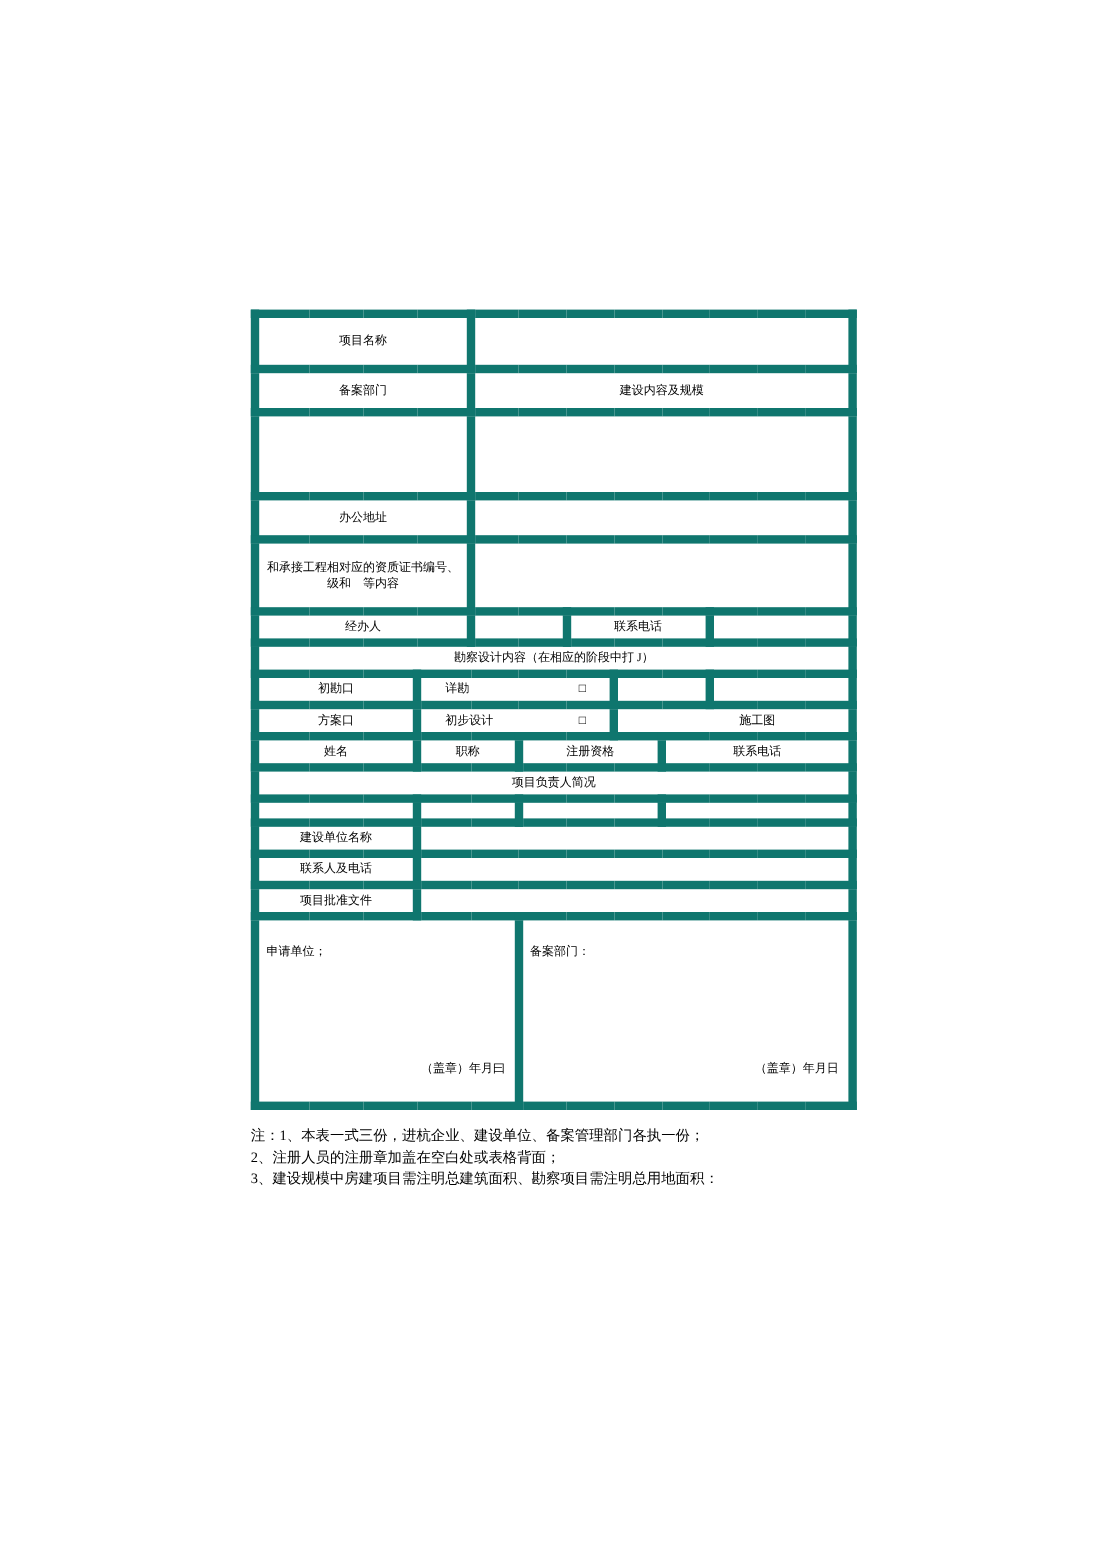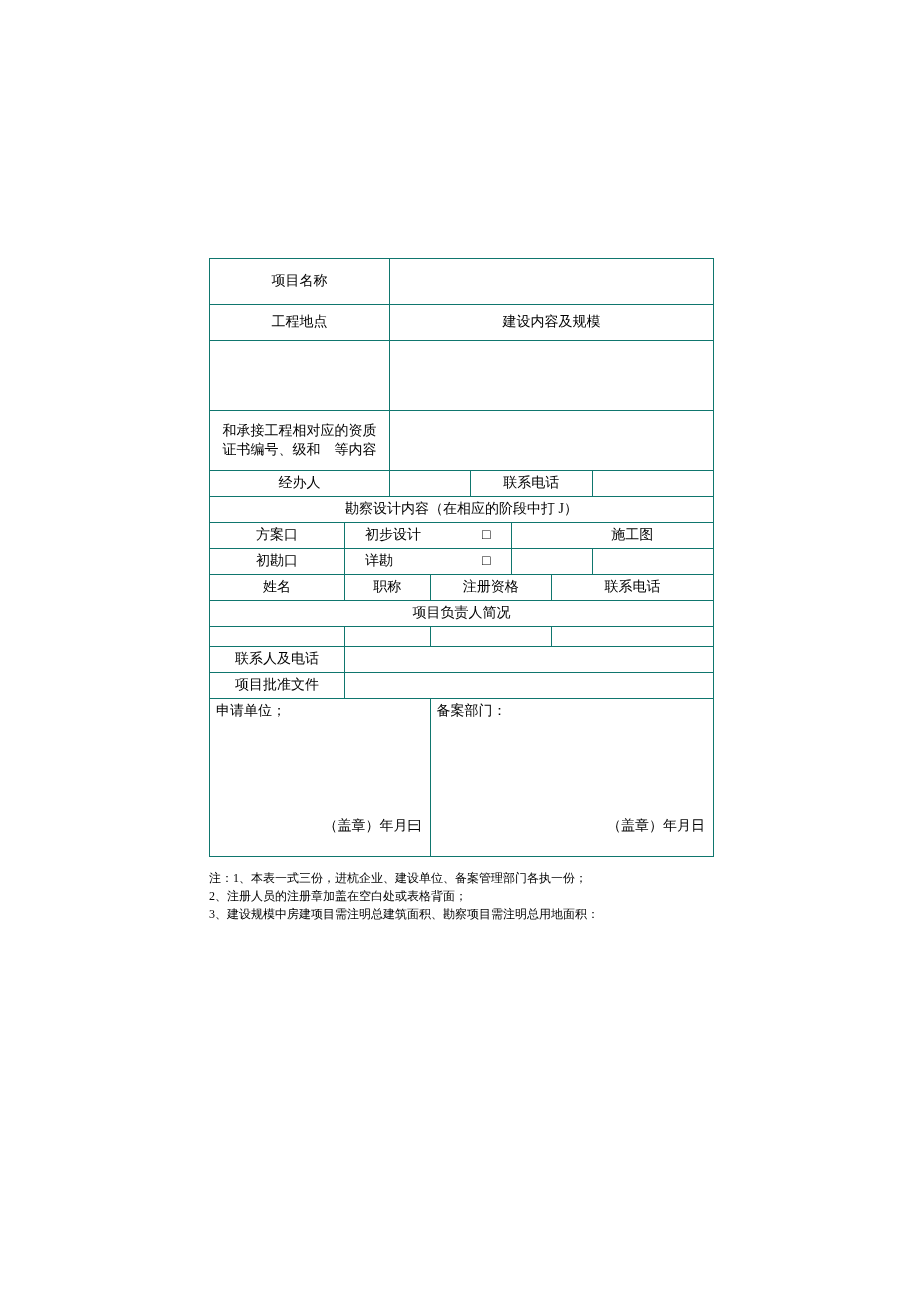--- a/index.html
+++ b/index.html
@@ -16,24 +16,24 @@
       padding-top: 258px;
       box-sizing: border-box;
     }
     table.form {
       border-collapse: collapse;
       margin-left: 209px;
       width: 505px;
       table-layout: fixed;
     }
     table.form td {
-      border: 1px solid #0f766e;
+      border: 7px solid #0f766e;
       padding: 0;
       vertical-align: middle;
-      font-size: 14px;
+      font-size: 10px;
       line-height: 1.3;
       box-sizing: border-box;
     }
     .center { text-align: center; }
     .left { text-align: center; padding-left: 4px; }
     .notes {
       margin-left: 209px;
       margin-top: 12px;
       width: 505px;
       font-size: 12px;
@@ -59,21 +59,21 @@
       padding: 4px 6px !important;
     }
     .sig-cell {
       position: relative;
       height: 158px;
       vertical-align: top !important;
       padding: 4px 6px !important;
     }
     .sig-top {
       position: absolute;
-      top: 3px;
+      top: 20px;
       left: 6px;
     }
     .sig-bottom {
       position: absolute;
       bottom: 21px;
       right: 8px;
     }
     .checkbox-mark {
       display: inline-block;
     }
@@ -93,88 +93,96 @@
 
   <table class="form">
 
     <tbody>
         <tr class="tall-row">
       <td class="center col-label" colspan="4">项目名称</td>
       <td colspan="8"></td>
     </tr>
 
     <tr class="mid-row">
-      <td class="center col-label" colspan="4">工程地点</td>
+      <td class="center col-label" colspan="4">备案部门</td>
       <td class="center" colspan="8">建设内容及规模</td>
     </tr>
 
     <tr class="big-row">
       <td colspan="4"></td>
       <td colspan="8"></td>
     </tr>
 
 
+    <tr class="mid-row">
+      <td class="center col-label" colspan="4">办公地址</td>
+      <td colspan="8"></td>
+    </tr>
 
     <tr>
       <td class="left col-label multi-line" colspan="4" style="height:60px;">和承接工程相对应的资质证书编号、级和　等内容</td>
       <td colspan="8"></td>
     </tr>
 
     <tr class="short-row">
       <td class="center" colspan="4">经办人</td>
       <td colspan="2"></td>
       <td class="center" colspan="3">联系电话</td>
       <td colspan="3"></td>
     </tr>
 
     <tr class="short-row">
       <td class="center" colspan="12">勘察设计内容（在相应的阶段中打 J）</td>
+    </tr>
+
+    <tr class="short-row">
+      <td class="left" colspan="3">初勘口</td>
+      <td colspan="4">
+        <div class="space-between">
+          <span>详勘</span>
+          <span class="checkbox-mark">□</span>
+        </div>
+      </td>
+      <td colspan="2"></td>
+      <td colspan="3"></td>
     </tr>
 
     <tr class="short-row">
       <td class="left" colspan="3">方案口</td>
       <td colspan="4">
         <div class="space-between">
           <span>初步设计</span>
           <span class="checkbox-mark">□</span>
         </div>
       </td>
       <td class="left" colspan="5" style="padding-left:40px;">施工图</td>
     </tr>
 
     <tr class="short-row">
-      <td class="left" colspan="3">初勘口</td>
-      <td colspan="4">
-        <div class="space-between">
-          <span>详勘</span>
-          <span class="checkbox-mark">□</span>
-        </div>
-      </td>
-      <td colspan="2"></td>
-      <td colspan="3"></td>
-    </tr>
-
-    <tr class="short-row">
       <td class="center" colspan="3">姓名</td>
       <td class="center" colspan="2">职称</td>
       <td class="center" colspan="3">注册资格</td>
       <td class="center" colspan="4">联系电话</td>
     </tr>
 
     <tr class="short-row">
       <td class="center" colspan="12">项目负责人简况</td>
     </tr>
 
     <tr style="height:20px;">
       <td colspan="3"></td>
       <td colspan="2"></td>
       <td colspan="3"></td>
       <td colspan="4"></td>
     </tr>
 
+    <tr class="short-row">
+      <td class="left" colspan="3">建设单位名称</td>
+      <td colspan="9"></td>
+    </tr>
 
     <tr class="short-row">
       <td class="left" colspan="3">联系人及电话</td>
       <td colspan="9"></td>
     </tr>
 
     <tr class="short-row">
       <td class="left" colspan="3">项目批准文件</td>
       <td colspan="9"></td>
     </tr>

